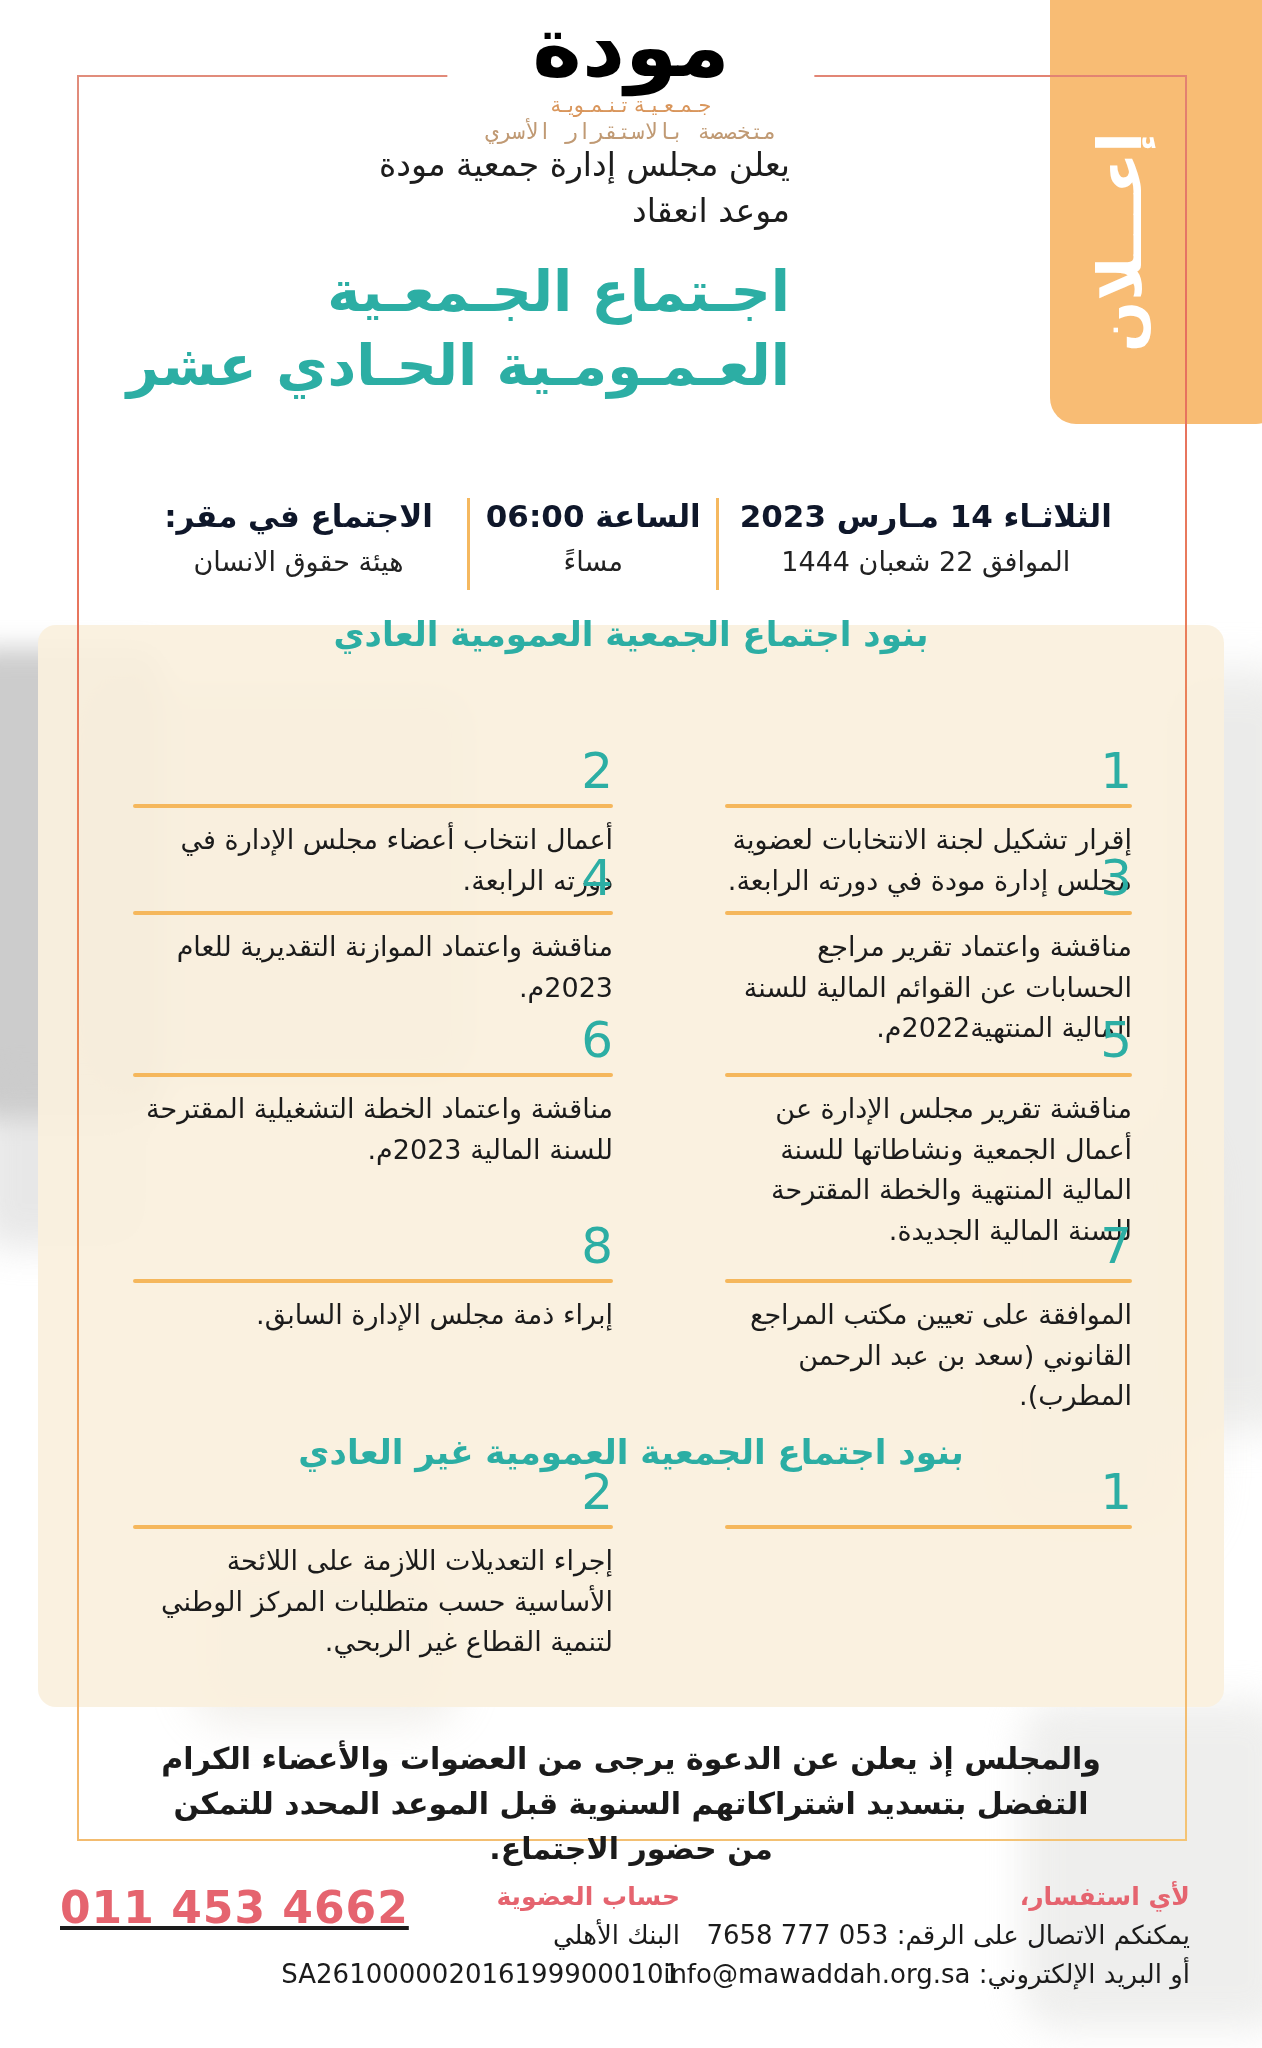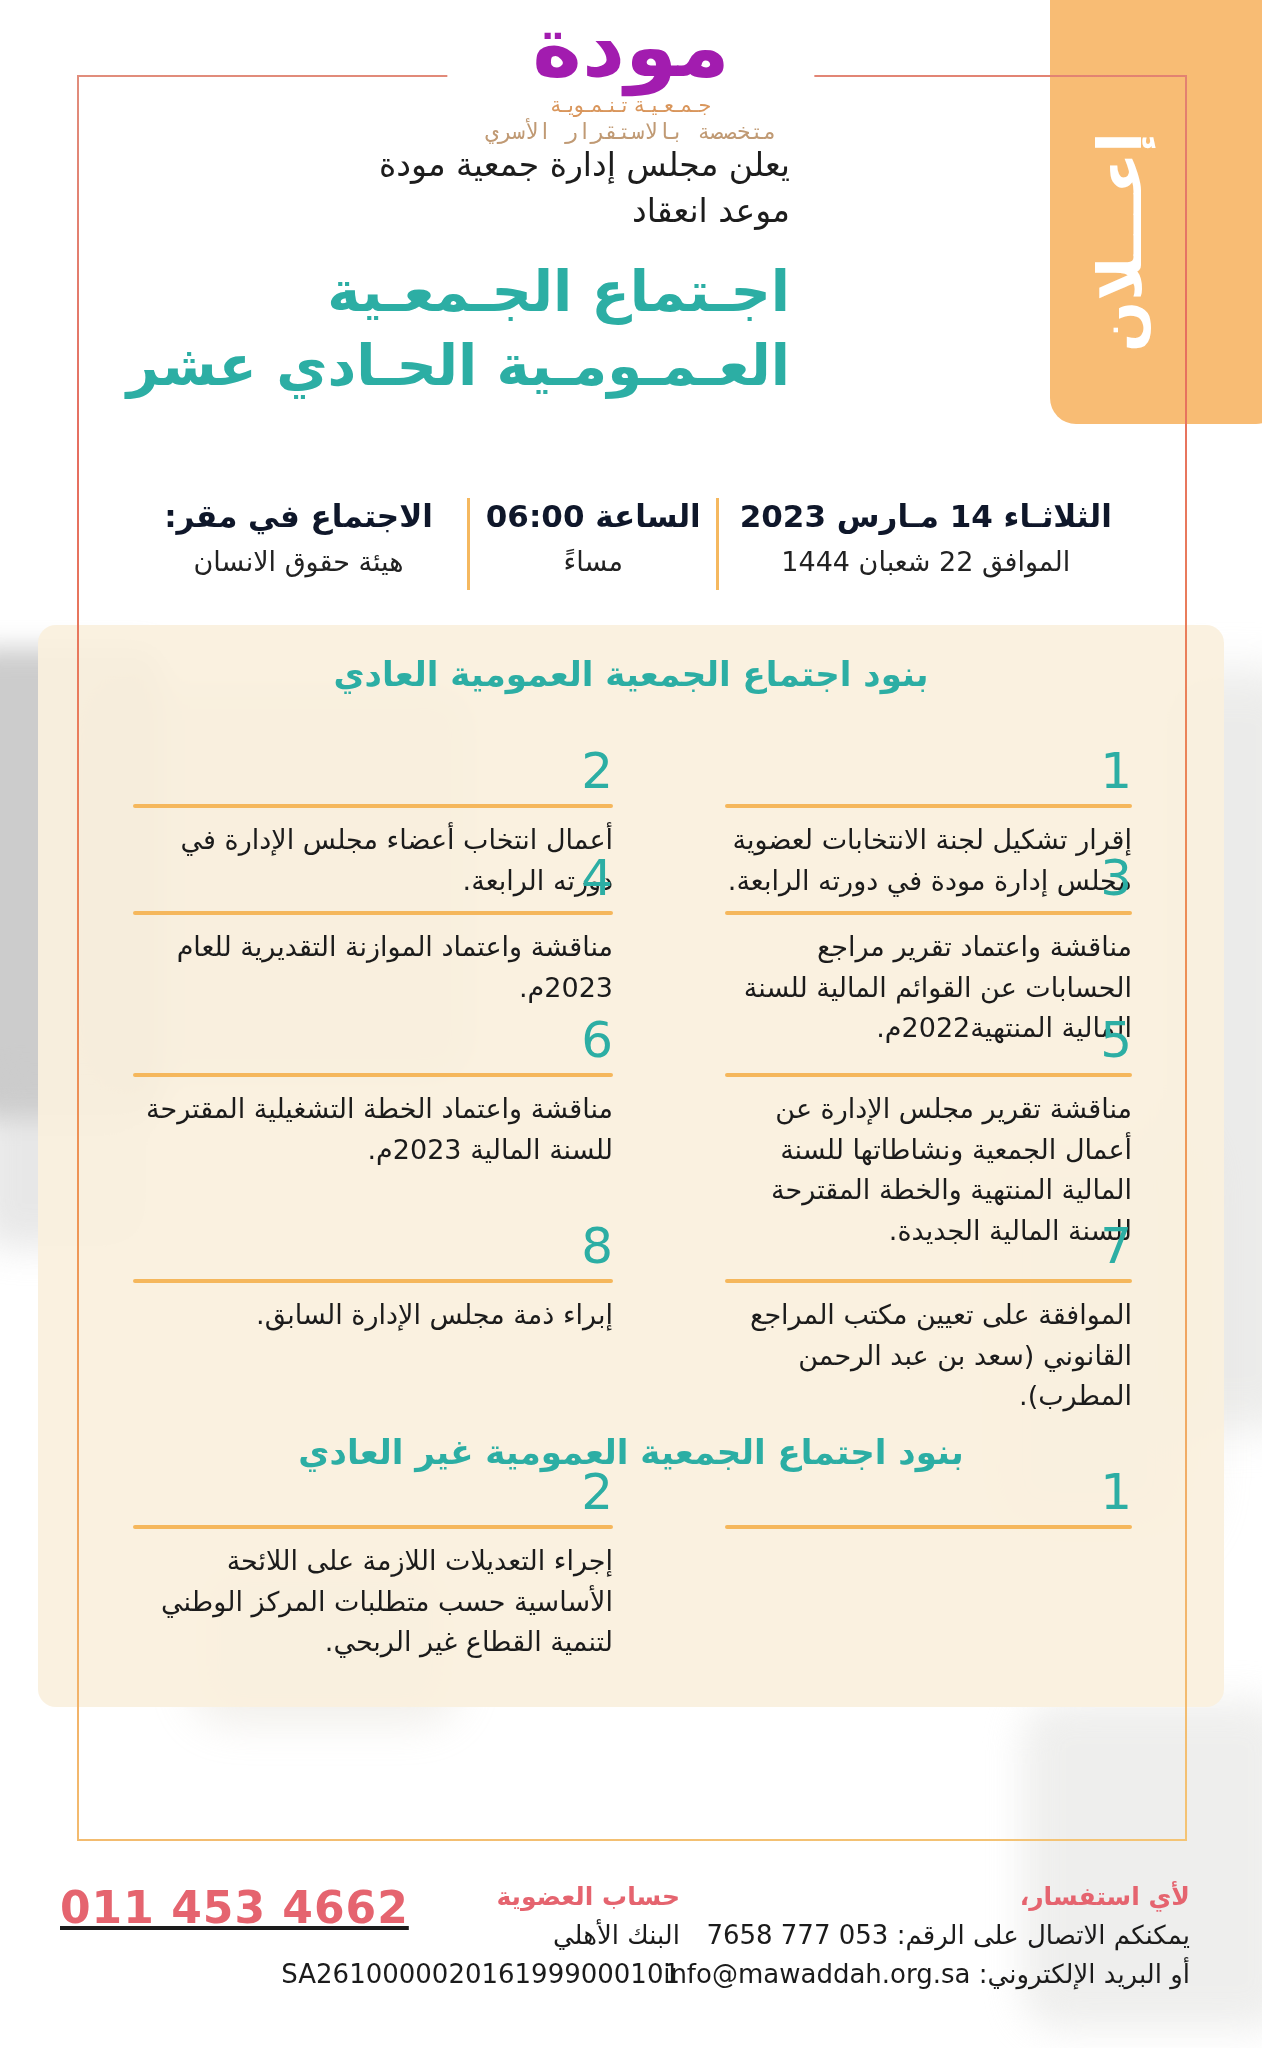--- a/index.html
+++ b/index.html
@@ -36,21 +36,21 @@
     position:absolute;left:77px;top:75px;width:1106px;height:1762px;
     border:2px solid #e08a74;
     border-image:linear-gradient(173deg,#E18D7C 0%,#E66E60 20%,#EE9355 58%,#F4C475 100%) 1;
     z-index:4;pointer-events:none;
   }
   
   .logo{
     position:absolute;top:2px;left:50%;transform:translateX(-50%);
     background:#ffffff;padding:2px 38px 6px;text-align:center;z-index:5;
   }
-  .logo-word{font-size:84px;line-height:1.04;font-weight:bold;color:#a21caf;direction:rtl;}
+  .logo-word{font-size:84px;line-height:1.04;font-weight:bold;color:#000000;direction:rtl;}
   .logo-tag1{font-size:21px;color:#D9965C;margin-top:2px;direction:rtl;}
   .logo-tag2{font-size:22px;color:#C09A74;margin-top:2px;direction:rtl;font-family:Liberation Mono, monospace;}
   
   .titles{position:absolute;right:472px;top:142px;text-align:right;direction:rtl;z-index:6;}
   .intro{font-size:33px;line-height:1.38;color:#1d1d1d;}
   .main-title{margin-top:22px;font-size:56px;line-height:1.32;font-weight:bold;color:#2CAEA4;}
   
   .info-row{
     position:absolute;left:130px;top:498px;width:1002px;display:flex;direction:rtl;
     align-items:stretch;z-index:6;
@@ -60,21 +60,21 @@
   .cell-time{flex:.75;}
   .cell-venue{flex:1.05;}
   .info-main{font-size:31px;font-weight:bold;color:#0f172a;}
   .info-sub{font-size:27px;margin-top:12px;color:#222222;}
   .v-div{width:3px;background:#F5B85F;align-self:center;height:92px;}
   
   .sec-title{
     position:absolute;left:131px;width:1000px;text-align:center;direction:rtl;
     font-size:34px;font-weight:bold;color:#2CAEA4;z-index:6;
   }
-  .st1{top:654px;}
+  .st1{top:614px;}
   .st2{top:1432px;}
   .item{position:absolute;direction:rtl;text-align:right;z-index:6;}
   .item .num{font-size:50px;line-height:1.04;color:#2CAEA4;text-align:right;padding-left:4px;}
   .item .rule{height:4px;background:#F5B75C;margin:7px 0 12px;border-radius:2px;}
   .item .txt{font-size:27px;line-height:1.5;color:#1b1b1b;}
   .col-r{left:725px;width:407px;}
   .col-l{left:133px;width:480px;}
   .row1{top:745px;}
   .row2{top:852px;}
   .row3{top:1014px;}
@@ -196,20 +196,21 @@
   <div class="item col-r row5">
     <div class="num">1</div>
     <div class="rule"></div>
   </div>
   <div class="item col-l row5">
     <div class="num">2</div>
     <div class="rule"></div>
     <div class="txt">إجراء التعديلات اللازمة على اللائحة الأساسية حسب متطلبات المركز الوطني لتنمية القطاع غير الربحي.</div>
   </div>
 
+  <div class="closing">والمجلس إذ يعلن عن الدعوة يرجى من العضوات والأعضاء الكرام التفضل بتسديد اشتراكاتهم السنوية قبل الموعد المحدد للتمكن من حضور الاجتماع.</div>
 
   <div class="footer-block f-inquiry">
     <div class="f-label">لأي استفسار،</div>
     <div class="f-line">يمكنكم الاتصال على الرقم: 053 777 7658</div>
     <div class="f-line">أو البريد الإلكتروني: info@mawaddah.org.sa</div>
   </div>
 
   <div class="footer-block f-account">
     <div class="f-label">حساب العضوية</div>
     <div class="f-line">البنك الأهلي</div>

